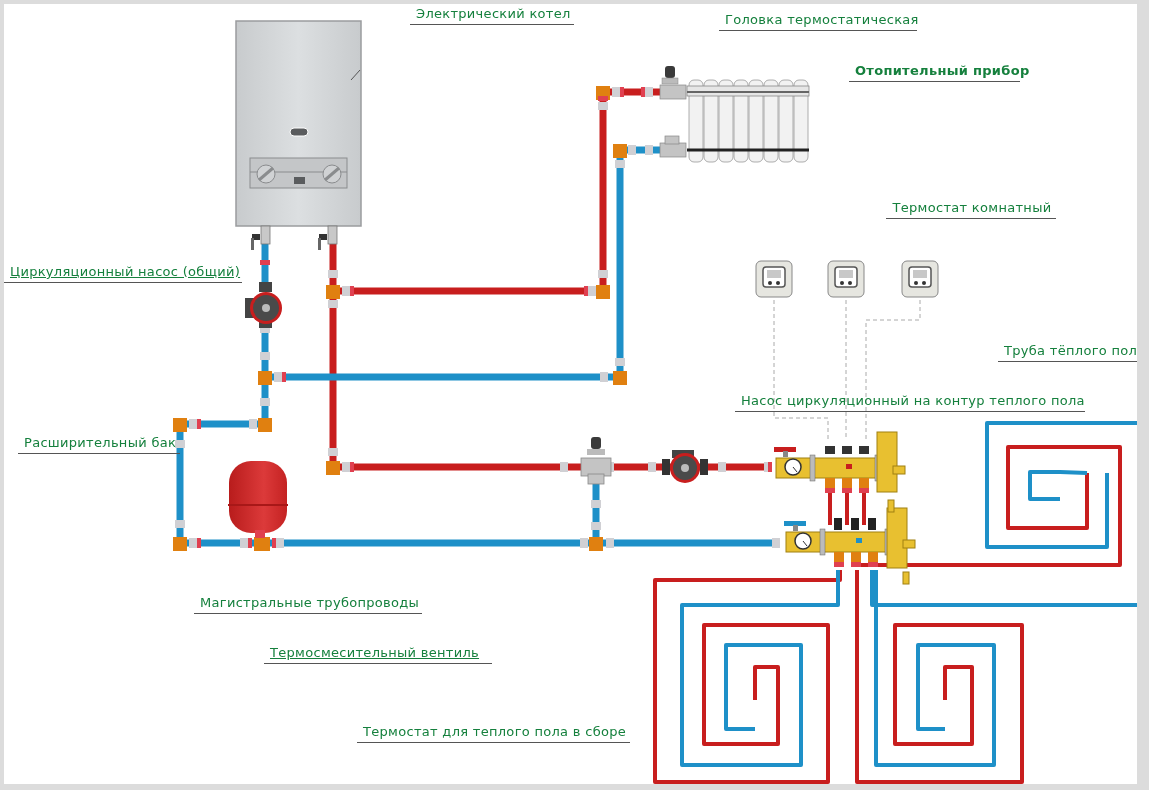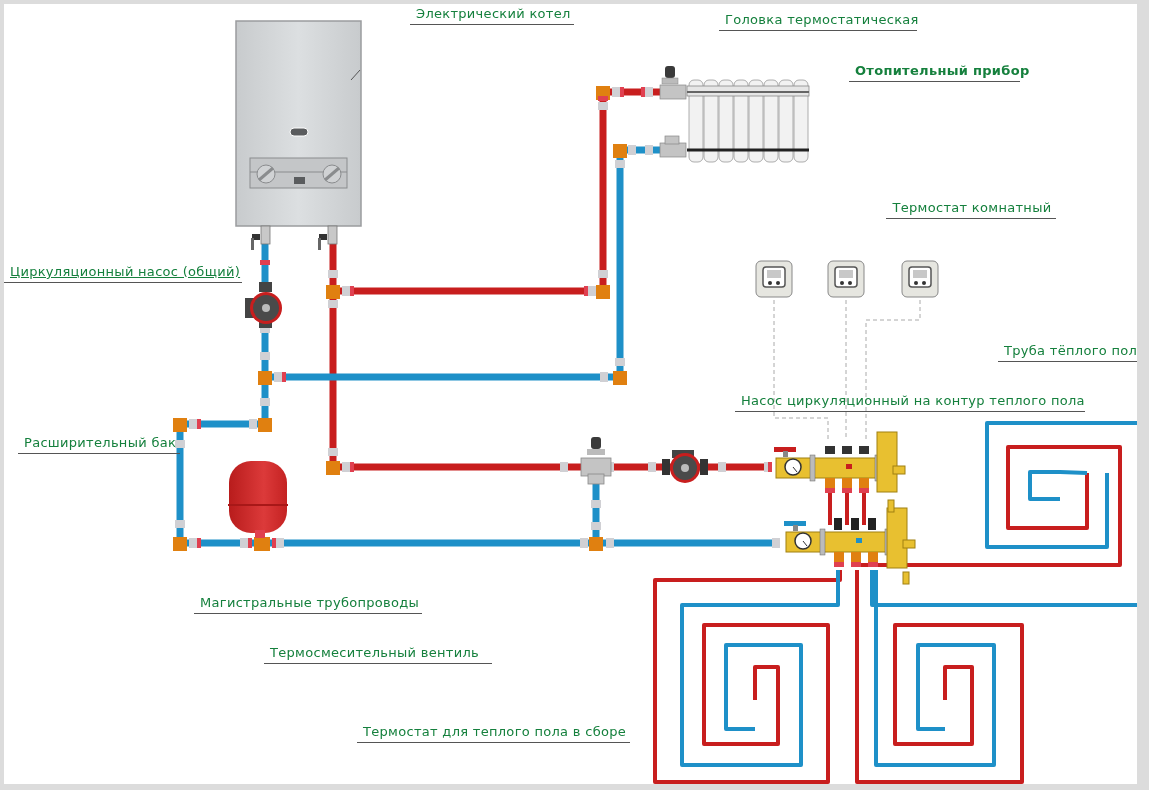--- a/index.html
+++ b/index.html
@@ -329,16 +329,16 @@
 
 <div class="lbl" style="left:410px;top:6px;width:154px;">Электрический котел</div>
 <div class="lbl" style="left:719px;top:12px;width:188px;">Головка термостатическая</div>
 <div class="lbl" style="left:849px;top:63px;width:161px;font-weight:bold;">Отопительный прибор</div>
 <div class="lbl" style="left:4px;top:264px;width:228px;text-decoration:underline;">Циркуляционный насос (общий)</div>
 <div class="lbl" style="left:886px;top:200px;width:160px;text-align:center;">Термостат комнатный</div>
 <div class="lbl" style="left:998px;top:343px;width:137px;">Труба тёплого пола</div>
 <div class="lbl" style="left:688px;top:393px;width:340px;margin-left:47px;">Насос циркуляционный на контур теплого пола</div>
 <div class="lbl" style="left:18px;top:387px;width:152px;margin-top:48px;">Расширительный бак</div>
 <div class="lbl" style="left:173px;top:595px;width:218px;margin-left:21px;">Магистральные трубопроводы</div>
-<div class="lbl" style="left:264px;top:645px;width:218px;">Термосмесительный вентиль</div>
+<div class="lbl" style="left:264px;top:645px;width:218px;text-decoration:underline;">Термосмесительный вентиль</div>
 <div class="lbl" style="left:357px;top:724px;width:263px;">Термостат для теплого пола в сборе</div>
 
 <div class="frame"></div>
 
 </body></html>

